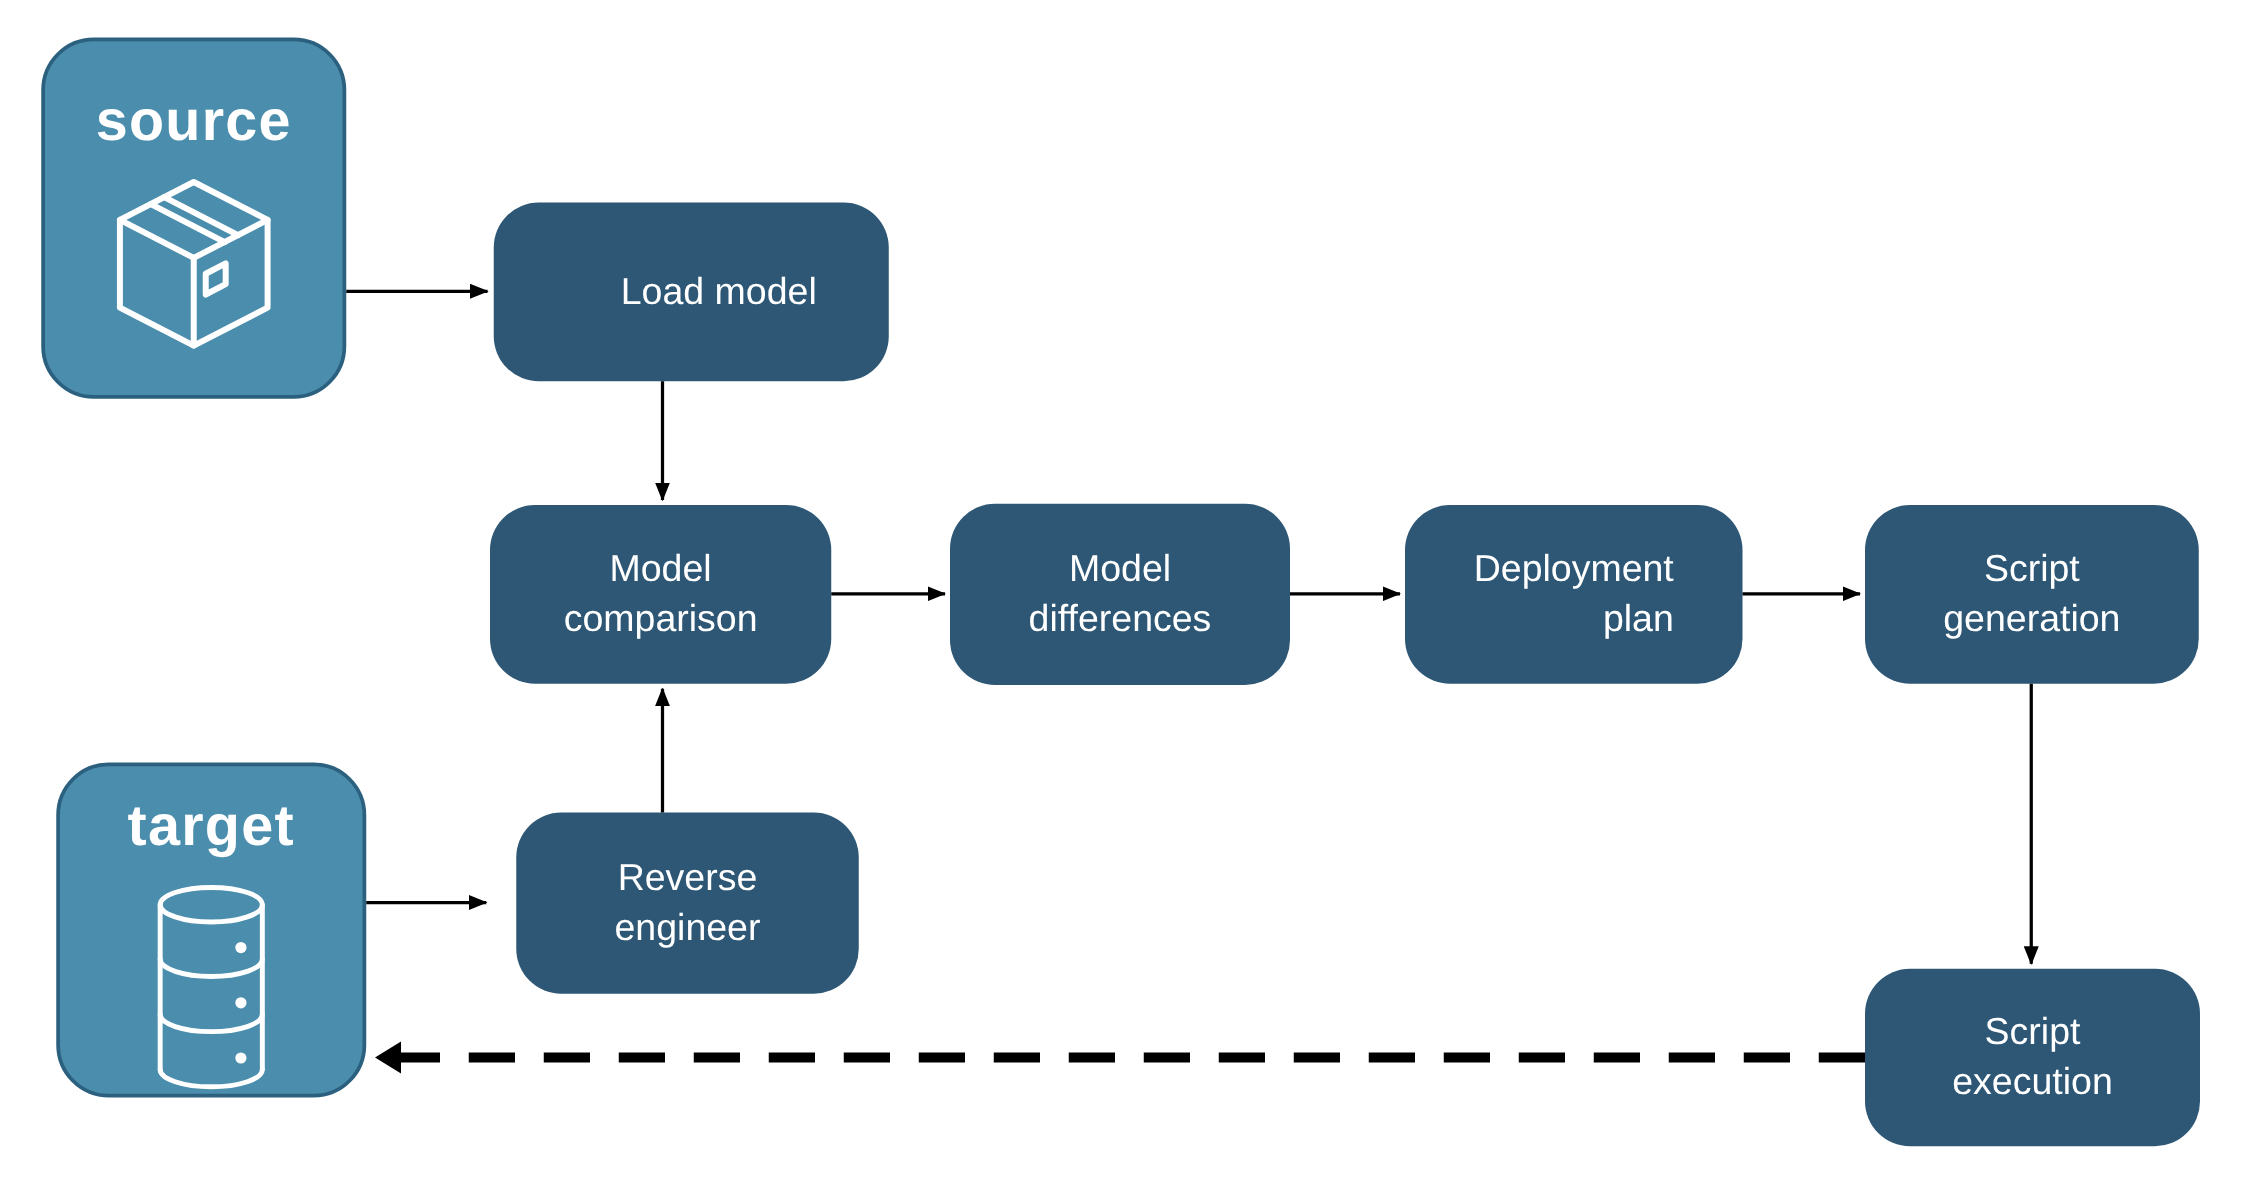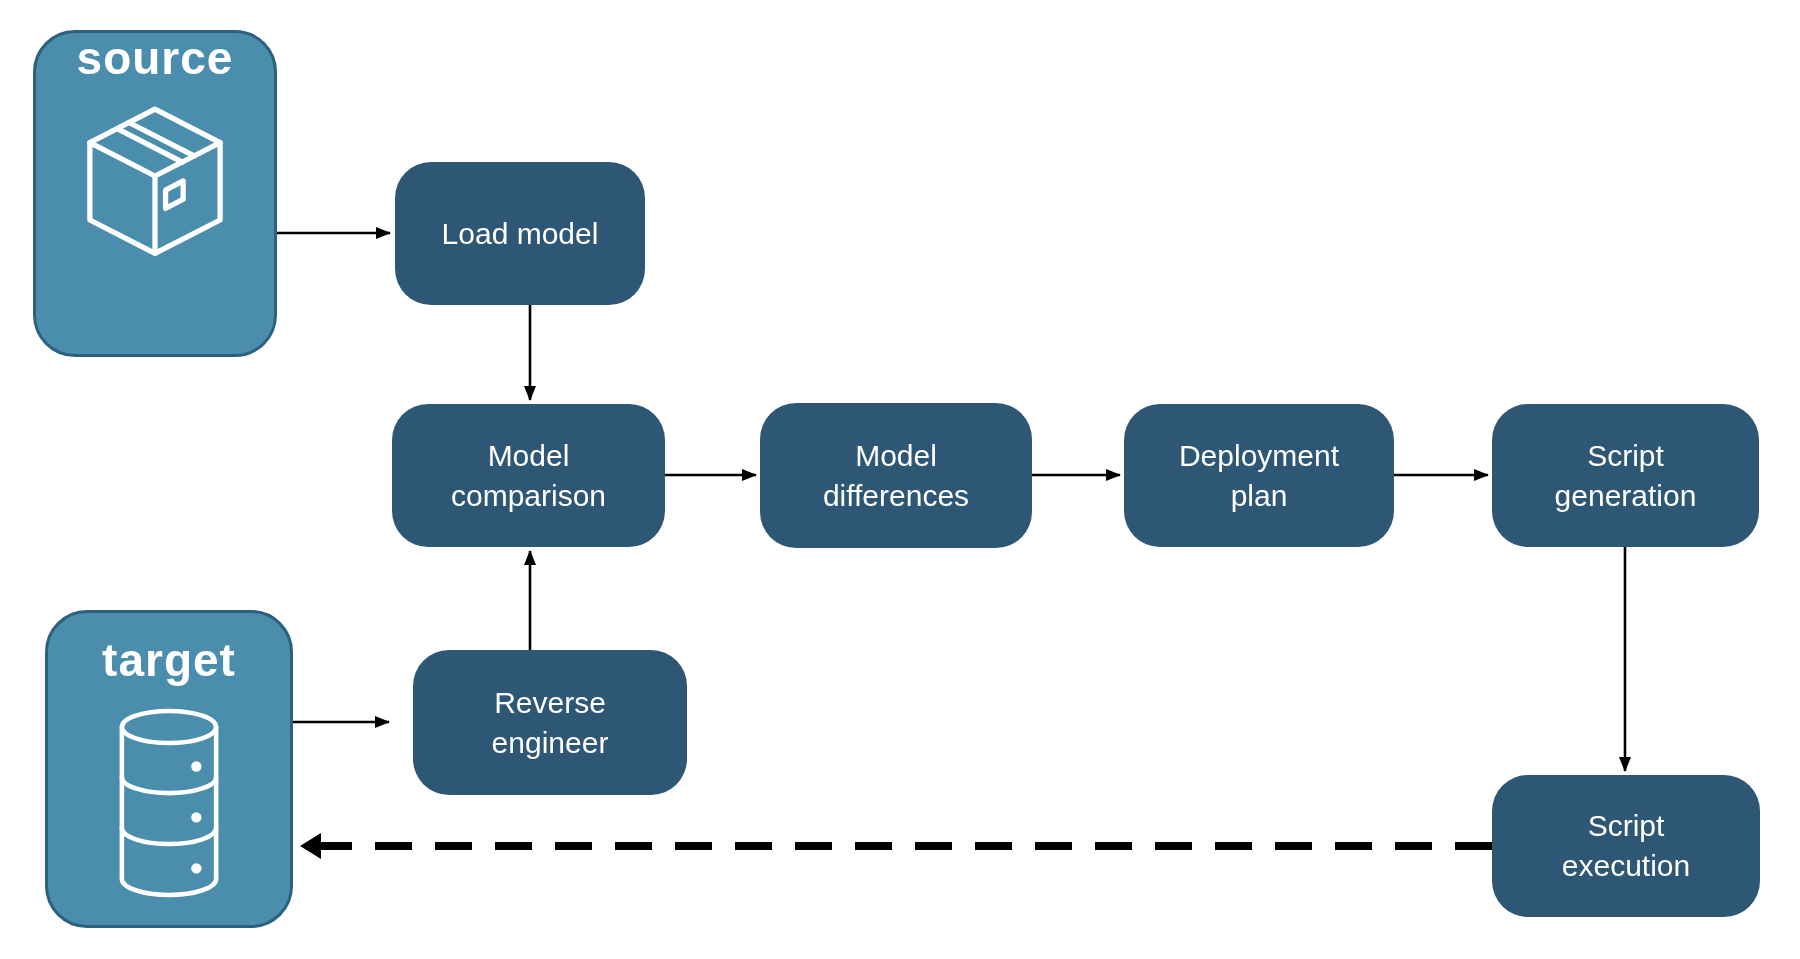--- a/index.html
+++ b/index.html
@@ -26,41 +26,41 @@
     border-radius:42px;
     box-sizing:border-box;
     display:flex;flex-direction:column;align-items:center;
   }
   .endpoint-title{
     color:var(--label-text);
     font-size:46px;font-weight:700;
     letter-spacing:1px;
     line-height:1.1;
   }
-  #source-box{left:33px;top:30px;width:244px;height:327px;}
-  #target-box{left:45px;top:610px;width:248px;height:318px;padding-top:22px;}
+  #source-box{left:33px;top:30px;width:244px;height:289px;padding-top:38px;}
+  #target-box{left:45px;top:610px;width:248px;height:268px;padding-top:22px;}
   #source-box .endpoint-icon{margin-top:14px;}
   #target-box .endpoint-icon{margin-top:18px;}
   
   .node{
     position:absolute;
     background:var(--node-fill);
     border-radius:36px;
     display:flex;align-items:center;justify-content:center;
     text-align:center;
   }
   .node-label{
     color:var(--label-text);
     font-size:30px;line-height:40px;
     white-space:pre-line;
   }
-  #node-load-model       {left:395px;top:162px;width:250px;height:143px;}
+  #node-load-model       {left:395px;top:162px;width:272px;height:143px;padding-left:44px;}
   #node-model-comparison {left:392px;top:404px;width:273px;height:143px;}
   #node-model-differences{left:760px;top:403px;width:272px;height:145px;}
-  #node-deployment-plan  {left:1124px;top:404px;width:270px;height:143px;}
+  #node-deployment-plan  {left:1124px;top:404px;width:270px;height:143px;text-align:right;}
   #node-script-generation{left:1492px;top:404px;width:267px;height:143px;}
   #node-reverse-engineer {left:413px;top:650px;width:274px;height:145px;}
   #node-script-execution {left:1492px;top:775px;width:268px;height:142px;}
   
   #edges{position:absolute;left:0;top:0;width:1800px;height:959px;pointer-events:none;}
   .edge{stroke:var(--arrow);stroke-width:2.6;fill:none;}
   .edge-dashed{stroke:var(--arrow);stroke-width:8;fill:none;stroke-dasharray:37 23;}
   .arrowhead{fill:var(--arrow);}
   
   .endpoint-icon path,.endpoint-icon ellipse,.endpoint-icon line,.endpoint-icon polygon{

